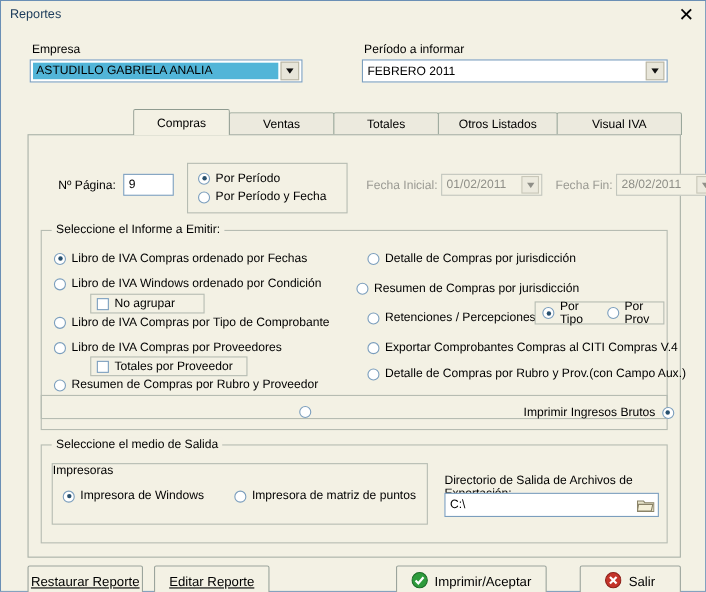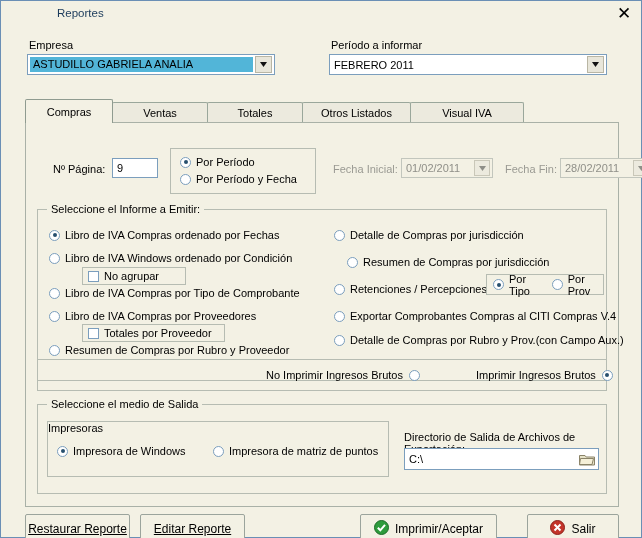--- a/index.html
+++ b/index.html
@@ -24,21 +24,20 @@
     border: 1px solid #6a8fb5;
     background: #f3f1e4;
   }
   .titlebar {
     height: 24px;
     background: #f3f1e4;
     display: flex;
     align-items: center;
     padding: 0 6px 0 8px;
     box-sizing: border-box;
-    margin-left: 48px;
   }
   .titlebar .title {
     font-size: 11.5px;
     color: #1a3a5a;
     flex: 1;
   }
   .titlebar .close {
     width: 22px;
     height: 20px;
     display: flex;
@@ -115,20 +114,21 @@
   .combo-periodo { width: 278px; }
 
   
   .tabs {
     position: absolute;
     left: 24px; top: 74px;
     width: 594px;
     height: 24px;
     display: flex;
     align-items: flex-end;
+    justify-content: flex-end;
   }
   .tab {
     height: 21px;
     line-height: 21px;
     padding: 0 13px;
     font-size: 11px;
     border: 1px solid #9aa79b;
     border-bottom: none;
     background: #eceade;
     color: #000;
@@ -451,21 +451,21 @@
         </div>
         <div class="opt" style="left:11px;top:134px">
           <span class="rdo"></span>
           <span>Resumen de Compras por Rubro y Proveedor</span>
         </div>
 
         <div class="opt" style="left:296px;top:19px">
           <span class="rdo"></span>
           <span>Detalle de Compras por jurisdicción</span>
         </div>
-        <div class="opt" style="left:309px;top:46px">
+        <div class="opt" style="left:286px;top:46px">
           <span class="rdo"></span>
           <span>Resumen de Compras por jurisdicción</span>
         </div>
         <div class="opt" style="left:296px;top:73px">
           <span class="rdo"></span>
           <span>Retenciones / Percepciones</span>
         </div>
         <div class="subbox" style="left:448px;top:64px;width:118px;height:21px">
           <div class="radio" style="margin-left:6px">
             <span class="rdo on"></span>
@@ -481,21 +481,20 @@
           <span>Exportar Comprobantes Compras al CITI Compras V.4</span>
         </div>
         <div class="opt" style="left:296px;top:124px">
           <span class="rdo"></span>
           <span>Detalle de Compras por Rubro y Prov.(con Campo Aux.)</span>
         </div>
       </div>
 
       <div class="row3">
         <div class="opt" style="left:228px">
-          <span>No Imprimir Ingresos Brutos</span>
           <span class="rdo" style="margin-left:6px;margin-right:0"></span>
         </div>
         <div class="opt" style="left:438px">
           <span>Imprimir Ingresos Brutos</span>
           <span class="rdo on" style="margin-left:6px;margin-right:0"></span>
         </div>
       </div>
 
       <div class="row4 fs">
         <span class="legend">Seleccione el medio de Salida</span>

